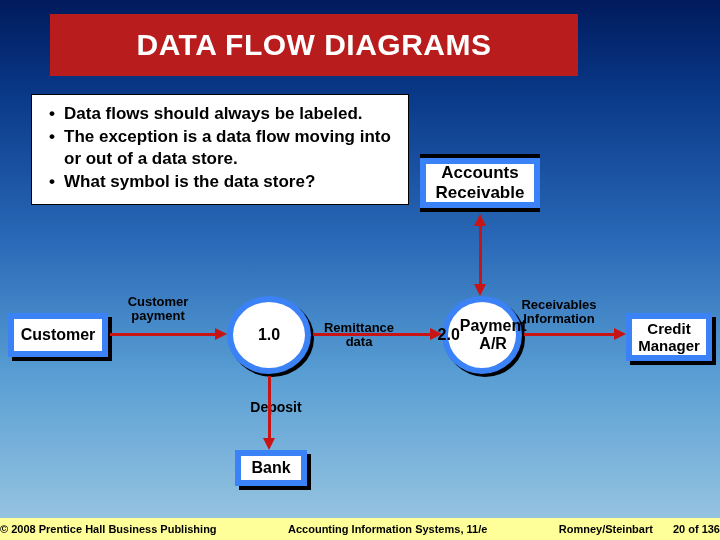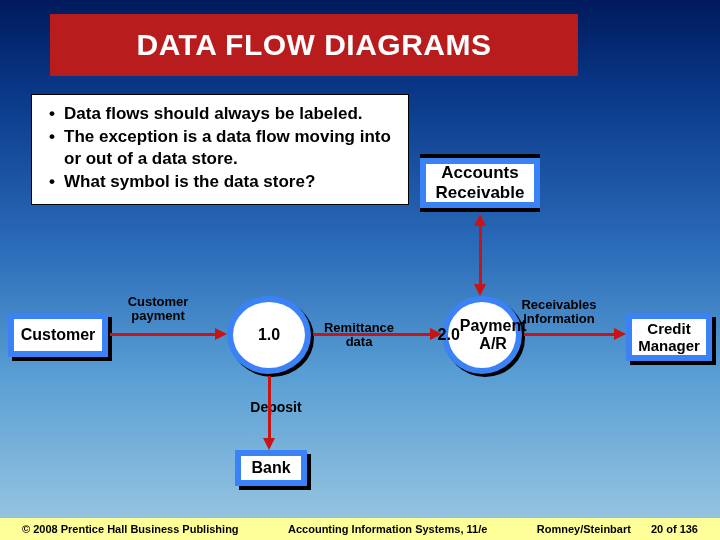--- a/index.html
+++ b/index.html
@@ -82,21 +82,21 @@
   .ah-down  { border-left: 6px solid transparent; border-right: 6px solid transparent; border-top: 12px solid #c81414; }
   .ah-up    { border-left: 6px solid transparent; border-right: 6px solid transparent; border-bottom: 12px solid #c81414; }
 
   .footer {
     position: absolute;
     left: 0; bottom: 0;
     width: 100%; height: 22px;
     background: #ffff99;
     display: flex; align-items: center;
     font-size: 11px; font-weight: bold; color: #000;
-    padding: 0 22px;
+    padding: 0 0;
   }
   .footer .f-left { flex: 0 0 auto; }
   .footer .f-center { flex: 1; text-align: center; }
   .footer .f-right1 { flex: 0 0 auto; margin-right: 20px; }
   .footer .f-right2 { flex: 0 0 auto; }
 </style>
 </head>
 <body>
 
 <div class="title-bar">

